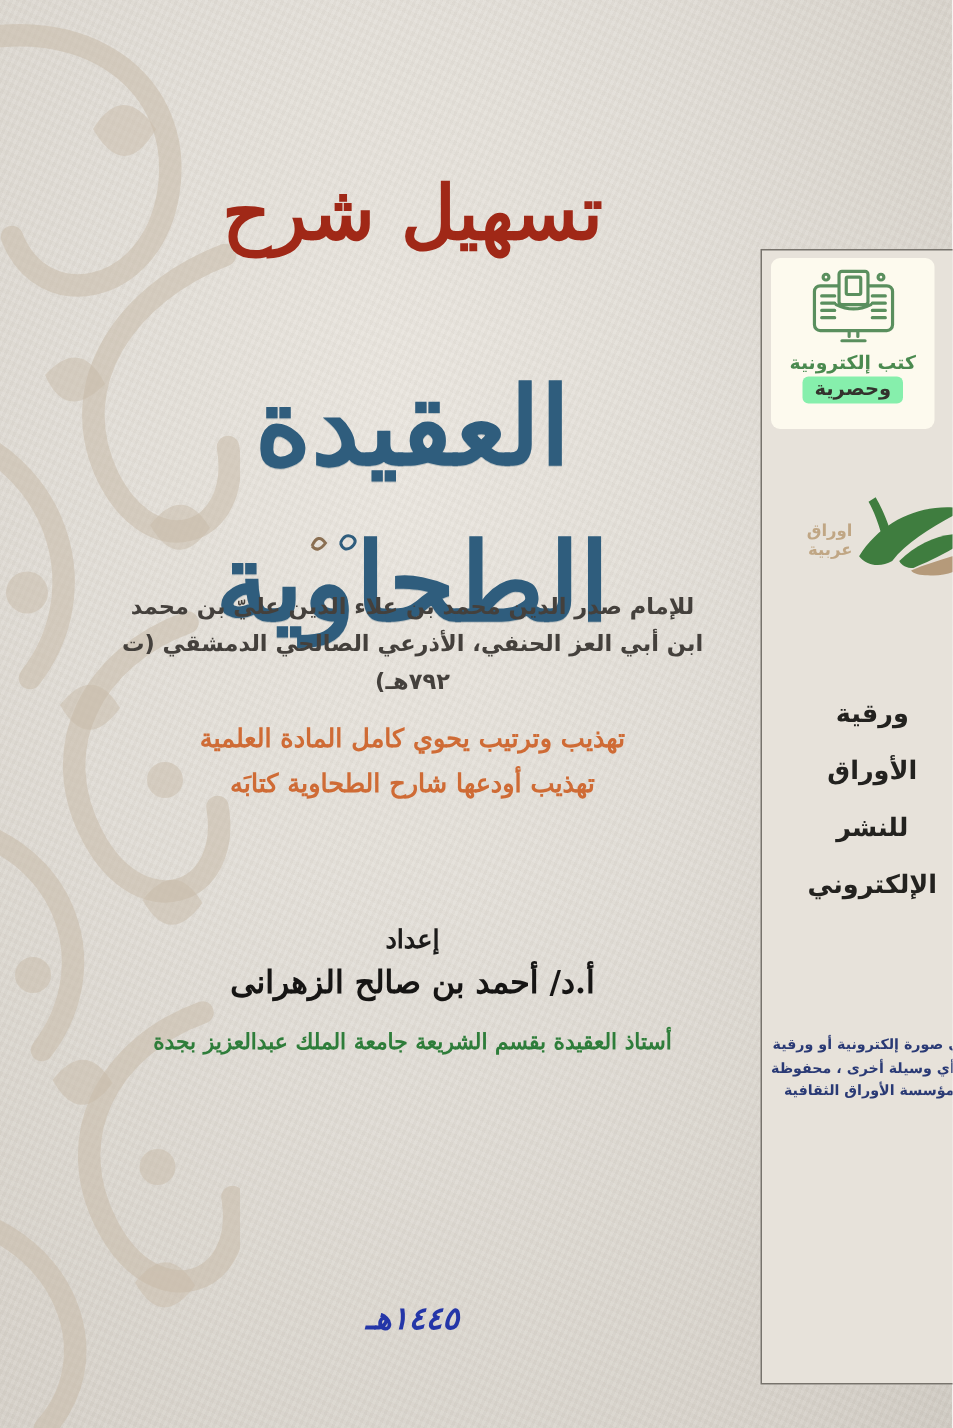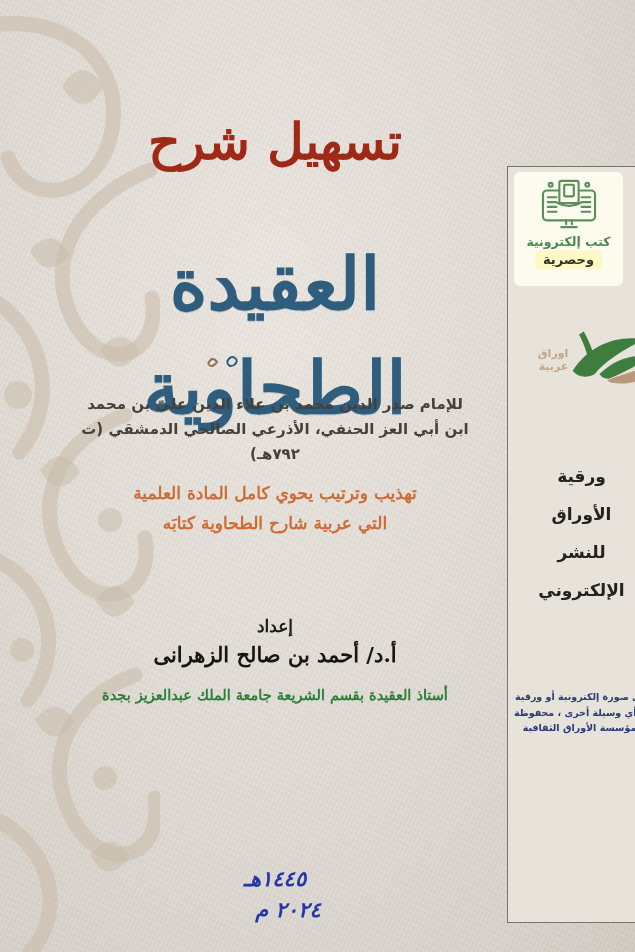--- a/index.html
+++ b/index.html
@@ -75,21 +75,21 @@
   }
   .ebadge{
     position:absolute;left:6px;top:5px;width:109px;height:114px;
     background:#fdfaee;border-radius:6px;
     display:flex;flex-direction:column;align-items:center;
     padding-top:6px;box-sizing:border-box;
   }
   .ebadge .lbl1{font-size:12.5px;font-weight:bold;color:#4a8a4f;margin-top:2px;}
   .ebadge .lbl2{
     font-size:13px;font-weight:bold;color:#33322d;
-    background:#fef9c3;border-radius:4px;padding:1px 8px 2px;margin-top:2px;
+    background:#86efac;border-radius:4px;padding:1px 8px 2px;margin-top:2px;
   }
   .awraq{
     position:absolute;left:0;top:155px;width:100%;
     display:flex;flex-direction:row;align-items:center;
   }
   .awraq .lbl{font-size:11px;color:#c0a684;font-weight:bold;margin-top:2px;}
   .publisher{
     position:absolute;left:0;top:290px;width:100%;
     font-size:17px;font-weight:bold;color:#23221f;
     line-height:38px;text-align:center;
@@ -164,30 +164,29 @@
       <path d="M22,10 q3,-7 8,-4 q4,3 -1,7 q-5,3 -7,-3" fill="none" stroke="#2f5d7d" stroke-width="2"></path>
     </svg>
 
     <div class="author">
       <div>للإمام صدر الدين محمد بن علاء الدين عليّ بن محمد</div>
       <div>ابن أبي العز الحنفي، الأذرعي الصالحي الدمشقي (ت ٧٩٢هـ)</div>
     </div>
 
     <div class="tagline">
       <div>تهذيب وترتيب يحوي كامل المادة العلمية</div>
-      <div>التي عربية شارح الطحاوية كتابَه</div>
+      <div>تهذيب أودعها شارح الطحاوية كتابَه</div>
     </div>
 
     <div class="iedad">إعداد</div>
     <div class="preparer">أ.د/ أحمد بن صالح الزهرانى</div>
     <div class="preparer-title">أستاذ العقيدة بقسم الشريعة جامعة الملك عبدالعزيز  بجدة</div>
 
     <div class="date-block">
       <span>١٤٤٥هـ</span>
-      <span class="g">٢٠٢٤ م</span>
     </div>
   </div>
 
   <div class="strip">
 
     <div class="ebadge">
       <svg width="62" height="54" viewBox="0 0 64 56" fill="none" stroke="#5a8f5e" stroke-width="2.2" stroke-linecap="round">
         <circle cx="13" cy="7" r="2"></circle>
         <circle cx="51" cy="7" r="2"></circle>
         <rect x="5" y="13" width="54" height="31" rx="4"></rect>

